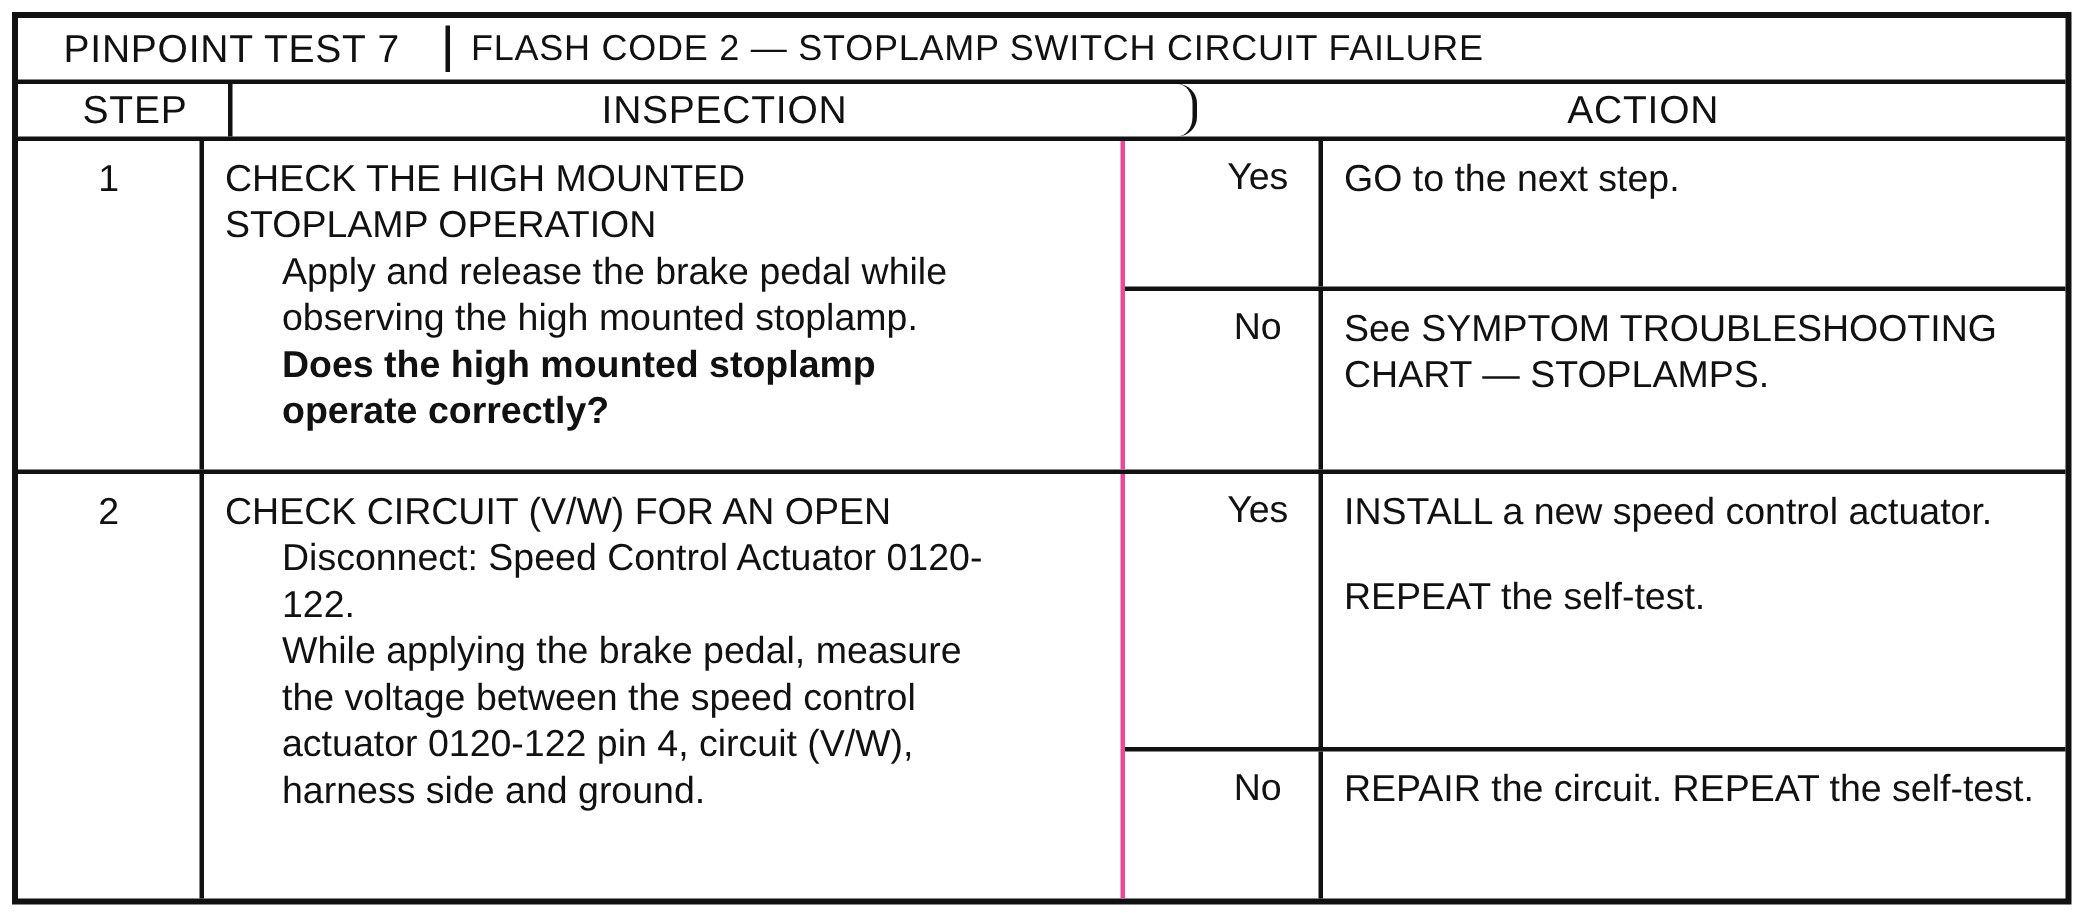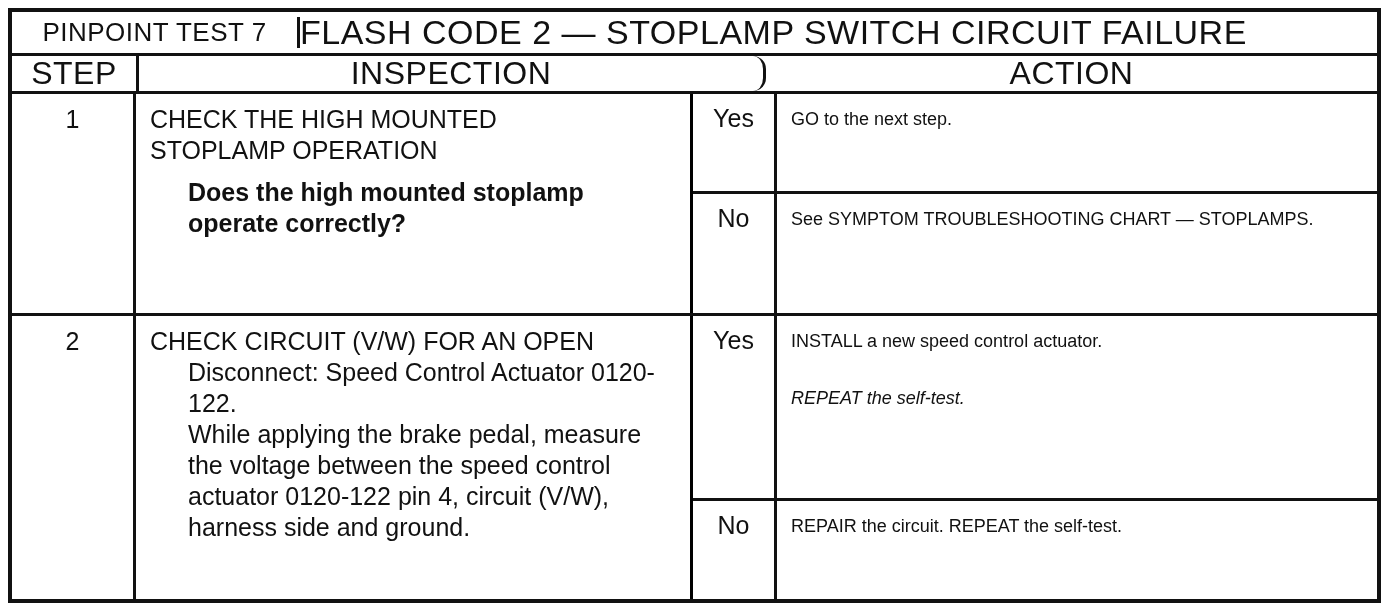--- a/index.html
+++ b/index.html
@@ -46,39 +46,41 @@
     display: flex;
     align-items: center;
     justify-content: center;
     font-size: 26px;
     letter-spacing: 0.5px;
   }
   .h1-right {
     flex: 1;
     display: flex;
     align-items: center;
-    font-size: 34px;
+    padding-left: 14px;
+    font-size: 24px;
     letter-spacing: 0.5px;
     white-space: nowrap;
     overflow: hidden;
     border-radius: 17px;
   }
   
   .hrow2 {
     display: flex;
     height: 35px;
     border-bottom: 3px solid #111111;
     flex: none;
   }
   .h2-cell {
     display: flex;
     align-items: center;
     justify-content: center;
-    font-size: 32px;
+    font-size: 26px;
     letter-spacing: 0.5px;
+    padding-left: 16px;
   }
   .h2-step { width: 124px; flex: none; border-right: 3px solid #111111; }
   .h2-insp { width: 624px; flex: none; border-right: 3px solid #111111; border-radius: 13px; }
   .h2-action { flex: 1; }
   
   .steprow {
     display: flex;
     border-bottom: 3px solid #111111;
     flex: none;
   }
@@ -87,23 +89,23 @@
   .step-cell {
     width: 124px;
     flex: none;
     border-right: 3px solid #111111;
     text-align: center;
     padding-top: 11px;
     font-size: 25px;
     box-sizing: border-box;
   }
   .insp-cell {
-    width: 557px;
-    flex: none;
-    border-right: 3px solid #000000;
+    width: 614px;
+    flex: none;
+    border-right: 3px solid #ec4899;
     box-sizing: border-box;
     padding: 10px 10px 0 14px;
     font-size: 25px;
     line-height: 31px;
   }
   .insp-title { margin: 0; }
   .s1 .insp-title { max-width: 430px; }
   .bullets { margin-top: 0; }
   .bullet {
     display: flex;
@@ -140,29 +142,30 @@
   .s1 .result-row.first { height: 97px; flex: none; }
   .s2 .result-row.first { height: 182px; flex: none; }
   .yn-cell {
     width: 84px;
     flex: none;
     border-right: 3px solid #111111;
     text-align: center;
     padding-top: 10px;
     font-size: 25px;
     box-sizing: border-box;
+    margin-left: 48px;
   }
   .action-cell {
     flex: 1;
     padding: 10px 10px 26px 14px;
-    font-size: 18px;
+    font-size: 25px;
     line-height: 31px;
   }
   .action-cell p { margin: 0; }
-  .action-cell p + p { margin-top: 26px; font-style: italic; }
+  .action-cell p + p { margin-top: 26px; }
 </style>
 </head>
 <body>
 
 <div class="page">
   <div class="tbl">
 
     <div class="hrow1">
       <div class="h1-left">PINPOINT TEST 7</div>
       <div class="h1-right">FLASH CODE 2 — STOPLAMP SWITCH CIRCUIT FAILURE</div>
@@ -174,20 +177,21 @@
       <div class="h2-cell h2-action">ACTION</div>
     </div>
 
     <div class="steprow s1">
       <div class="step-cell">1</div>
       <div class="insp-cell">
         <div class="insp-title">CHECK THE HIGH MOUNTED STOPLAMP OPERATION</div>
         <div class="bullets">
           <div class="bullet">
             <span class="bullet-marker"><span class="bullet-dot"></span></span>
+            <span class="bullet-text">Apply and release the brake pedal while observing the high mounted stoplamp.</span>
           </div>
           <div class="bullet">
             <span class="bullet-marker"><span class="bullet-dot"></span></span>
             <span class="bullet-text qbold">Does the high mounted stoplamp operate correctly?</span>
           </div>
         </div>
       </div>
       <div class="action-col">
         <div class="result-row first">
           <div class="yn-cell">Yes</div>

